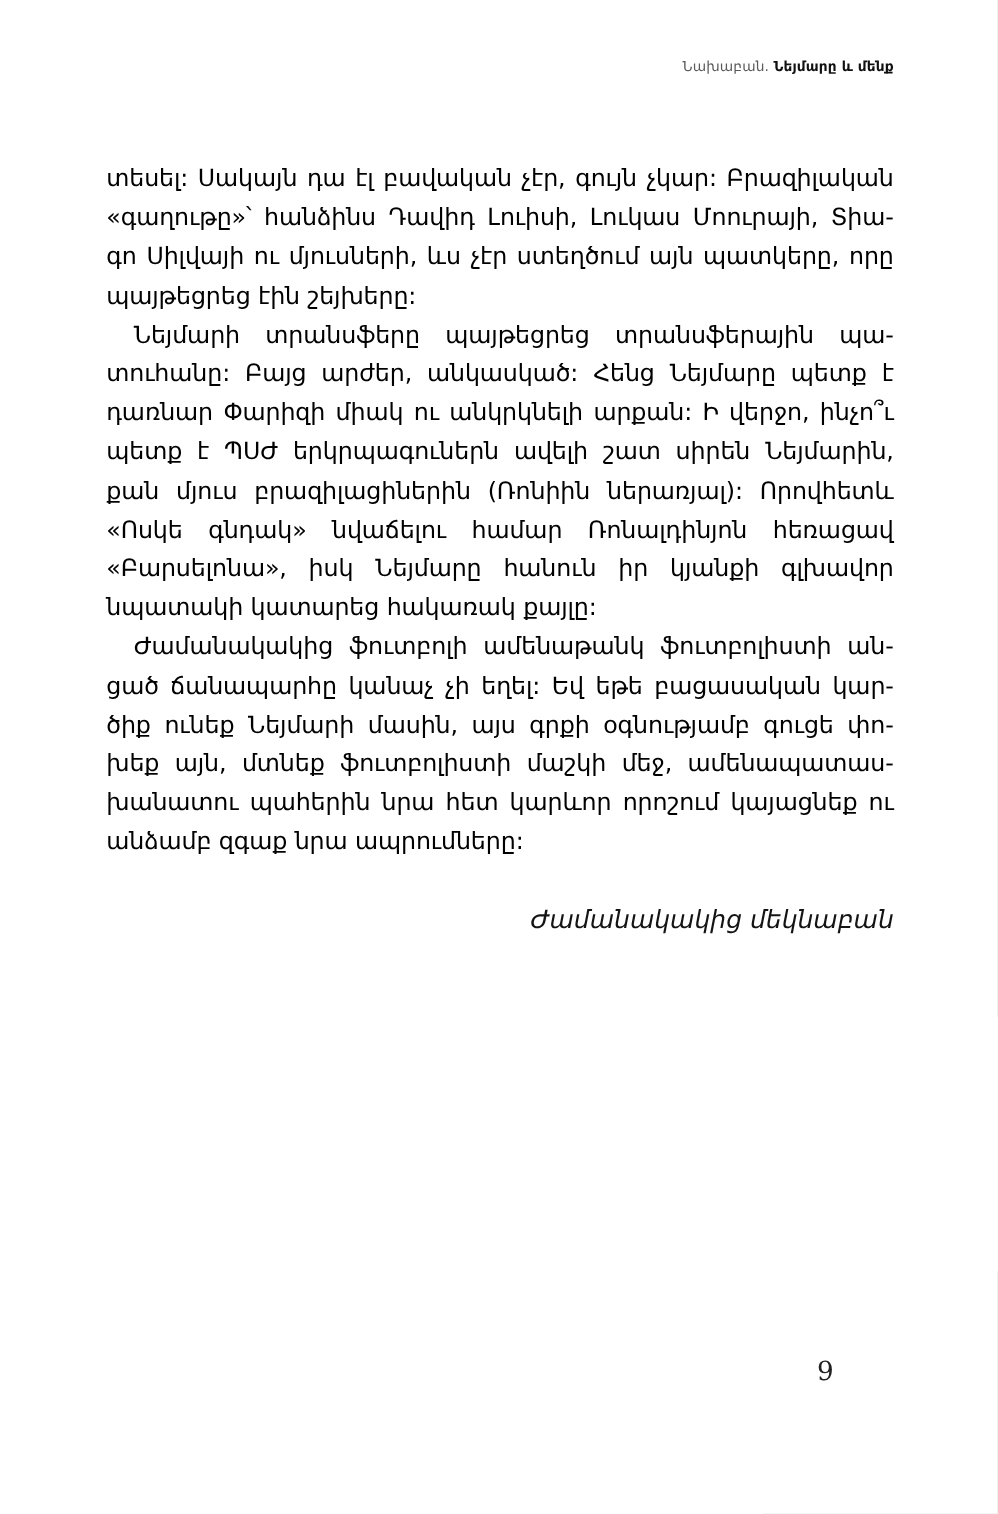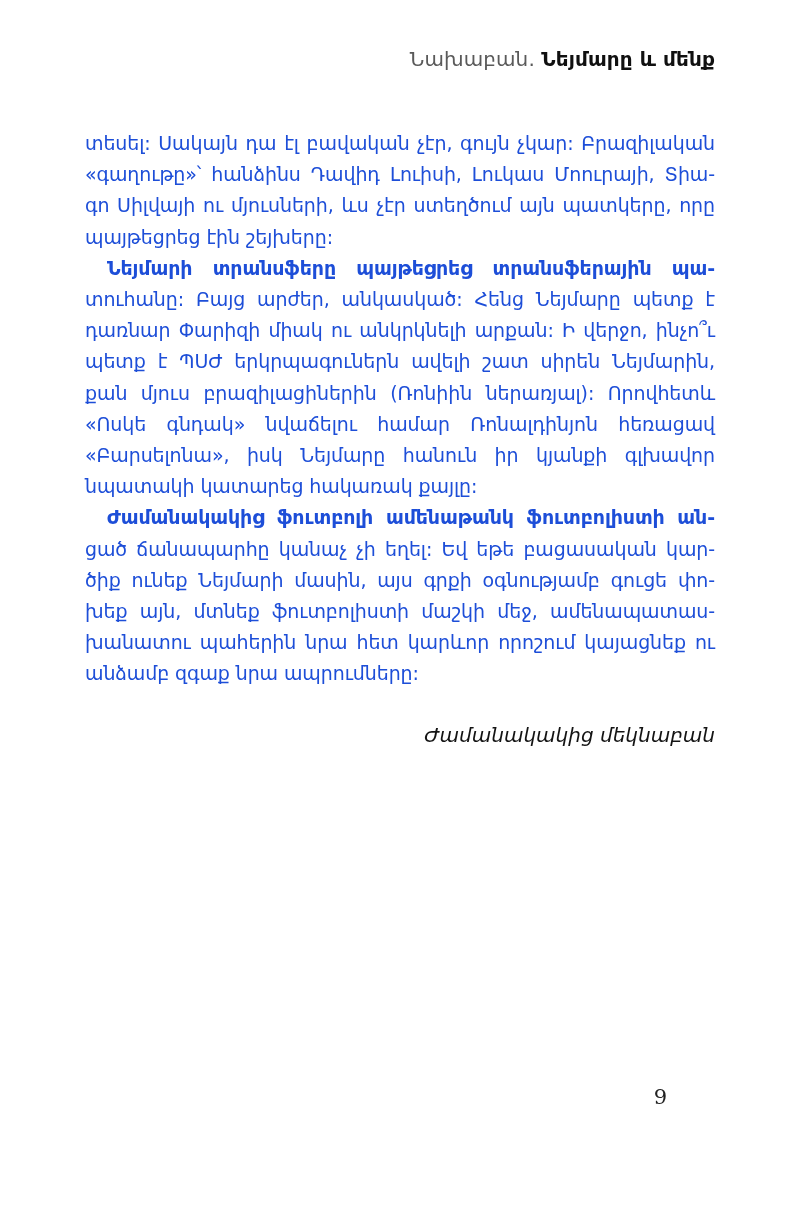--- a/index.html
+++ b/index.html
@@ -15,54 +15,53 @@
     background: #ffffff;
     font-family: "DejaVu Sans", sans-serif;
     overflow: hidden;
   }
   .running-header {
     position: absolute;
     top: 47px;
     left: 85px;
     width: 630px;
     text-align: right;
-    font-size: 20px;
+    font-size: 11px;
     letter-spacing: 0.1px;
     white-space: nowrap;
   }
   .running-header .chapter {
     color: #5a5a5a;
     font-weight: 400;
   }
   .running-header .title {
     color: #101010;
     font-weight: 700;
   }
   .body-text {
     position: absolute;
     top: 128px;
     left: 85px;
     width: 630px;
     font-size: 19px;
     line-height: 31.2px;
-    color: #1d4ed8;
+    color: #000000;
     letter-spacing: -0.1px;
   }
   .paragraph { margin: 0; }
   .line {
     text-align: justify;
     text-align-last: justify;
     white-space: normal;
   }
   .line.last {
     text-align-last: left;
   }
   .line.indented {
     padding-left: 22px;
-    font-weight: bold;
   }
   .signature {
     position: absolute;
     top: 720px;
     left: 85px;
     width: 630px;
     text-align: right;
     color: #141414;
   }
   .signature .sig-name {

